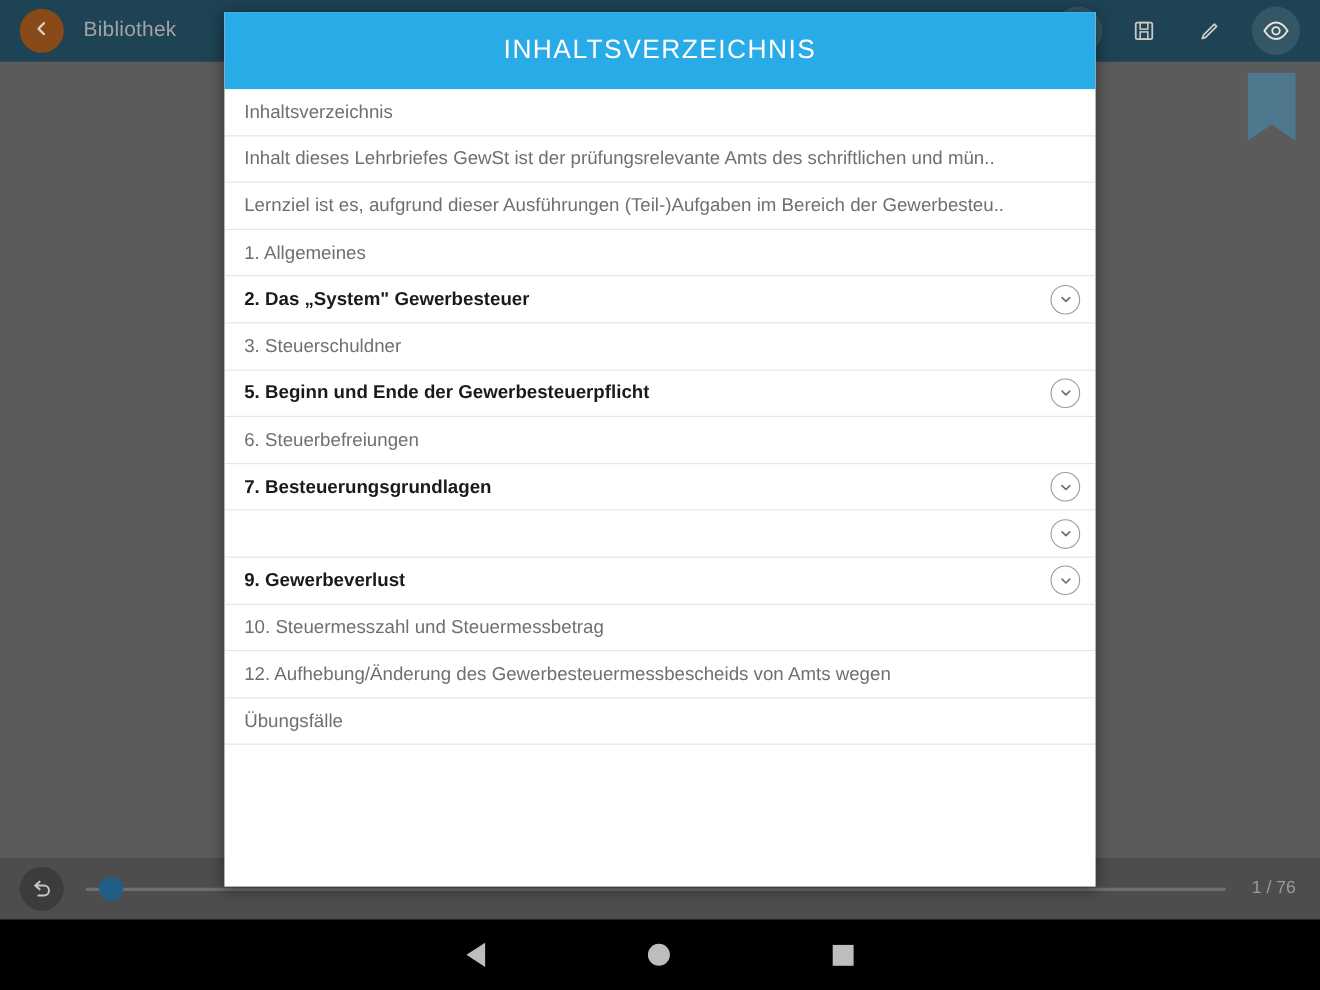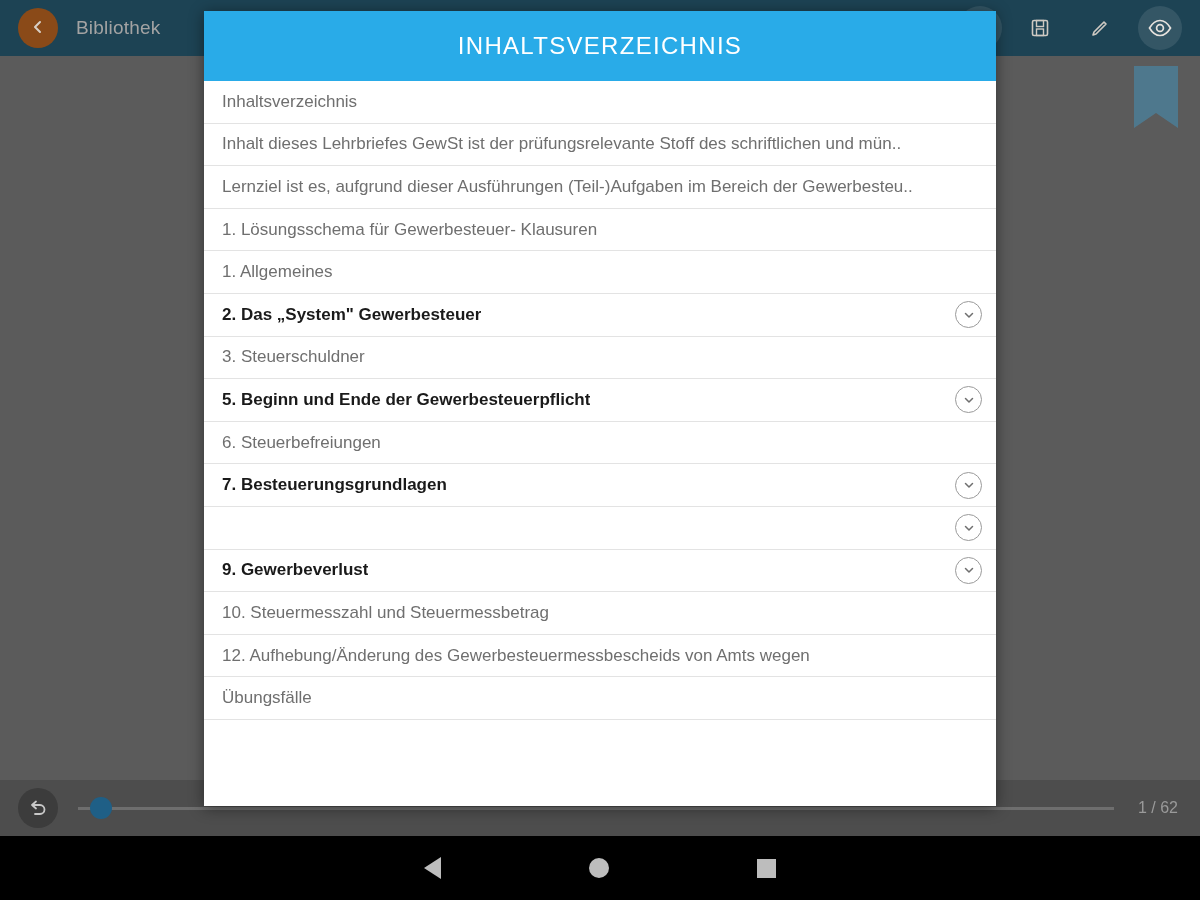--- a/index.html
+++ b/index.html
@@ -296,47 +296,44 @@
     <div class="undo-btn">
       <svg width="22" height="22" viewBox="0 0 22 22" aria-hidden="true">
         <path d="M6 8h7a4.5 4.5 0 0 1 0 9h-5" fill="none" stroke="#c8c8c8" stroke-width="1.8" stroke-linecap="round"></path>
         <polyline points="9,4.5 5,8 9,11.5" fill="none" stroke="#c8c8c8" stroke-width="1.8" stroke-linecap="round" stroke-linejoin="round"></polyline>
       </svg>
     </div>
     <div class="slider-wrap">
       <div class="slider-track"></div>
       <div class="slider-thumb"></div>
     </div>
-    <div class="page-count">1 / 62</div>
+    <div class="page-count">1 / 76</div>
   </div>
 
   <div class="navbar">
     <div class="nav-back"></div>
     <div class="nav-home"></div>
     <div class="nav-recent"></div>
   </div>
 
   <div class="toc">
     <div class="toc-header">
       <div class="toc-header-title">INHALTSVERZEICHNIS</div>
     </div>
     <div class="toc-list" id="toc-list">
         <div class="toc-row">
           <div class="label">Inhaltsverzeichnis</div>
         </div>
         <div class="toc-row">
-          <div class="label">Inhalt dieses Lehrbriefes GewSt ist der prüfungsrelevante Stoff des schriftlichen und mün..</div>
+          <div class="label">Inhalt dieses Lehrbriefes GewSt ist der prüfungsrelevante Amts des schriftlichen und mün..</div>
         </div>
         <div class="toc-row">
           <div class="label">Lernziel ist es, aufgrund dieser Ausführungen (Teil-)Aufgaben im Bereich der Gewerbesteu..</div>
         </div>
         <div class="toc-row">
-          <div class="label">1. Lösungsschema für Gewerbesteuer- Klausuren</div>
-        </div>
-        <div class="toc-row">
           <div class="label">1. Allgemeines</div>
         </div>
         <div class="toc-row bold">
           <div class="label">2. Das „System" Gewerbesteuer</div>
           <div class="chev">
             <svg width="14" height="14" viewBox="0 0 14 14" aria-hidden="true">
               <polyline points="3.5,5.5 7,9 10.5,5.5" fill="none" stroke="#6f6f6f" stroke-width="1.5" stroke-linecap="round" stroke-linejoin="round"></polyline>
             </svg>
           </div>
         </div>

